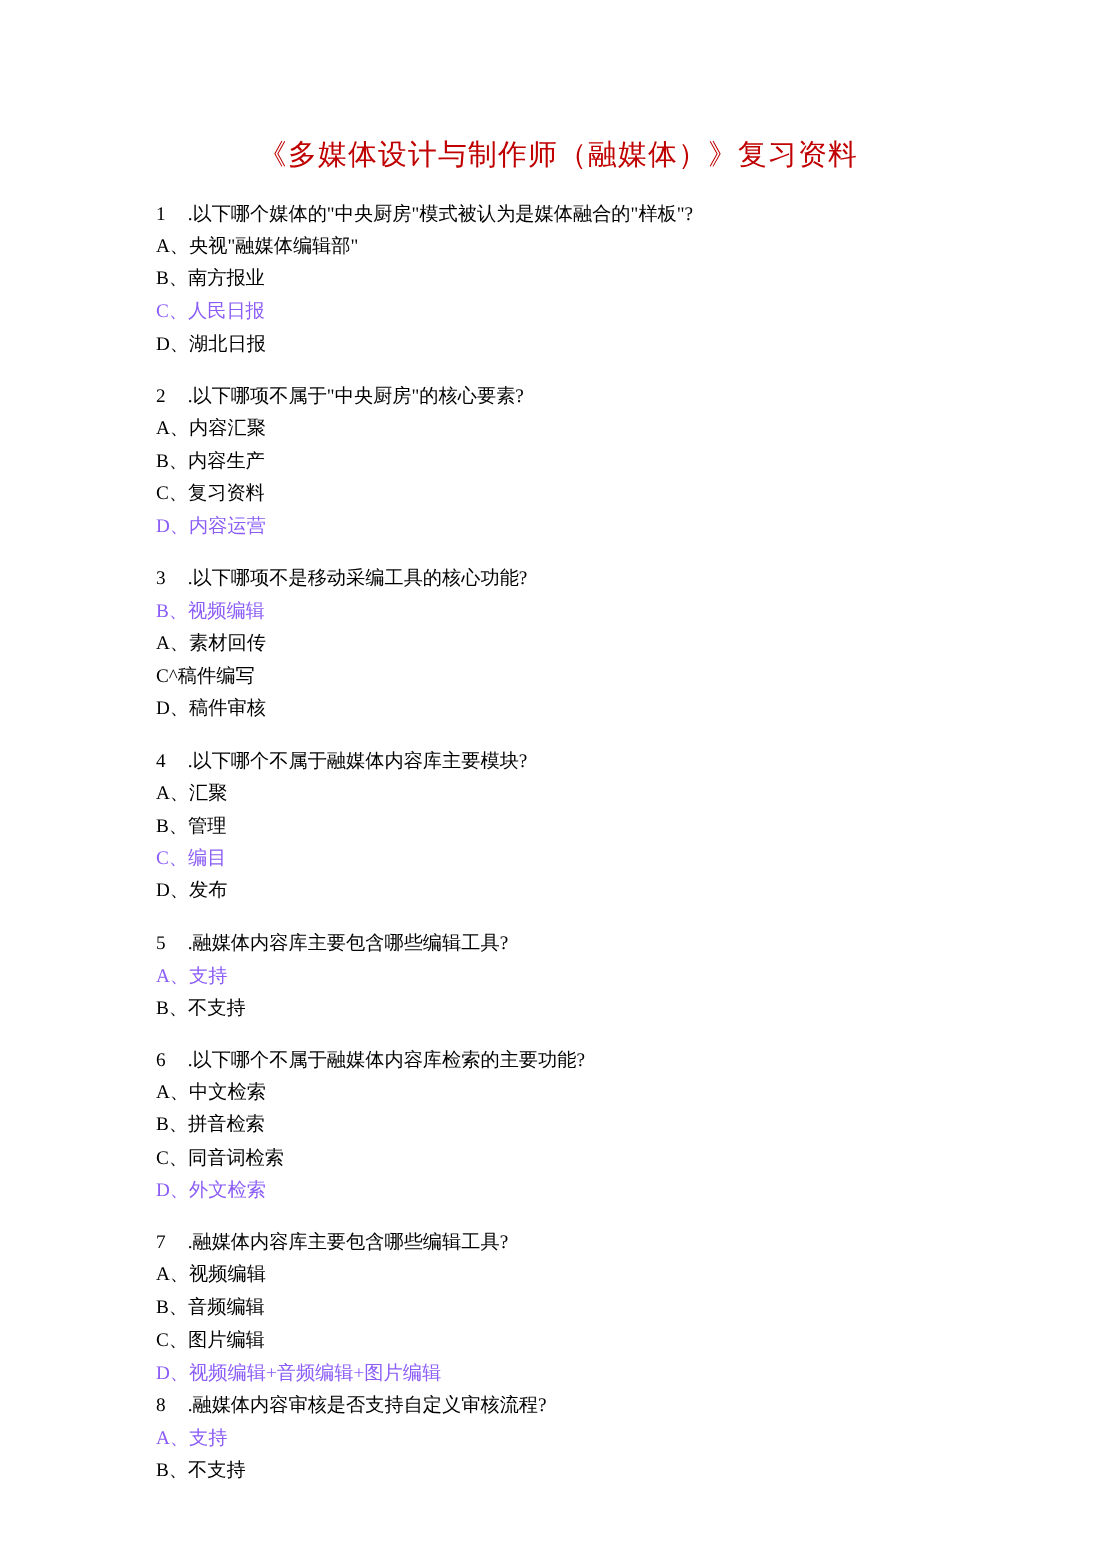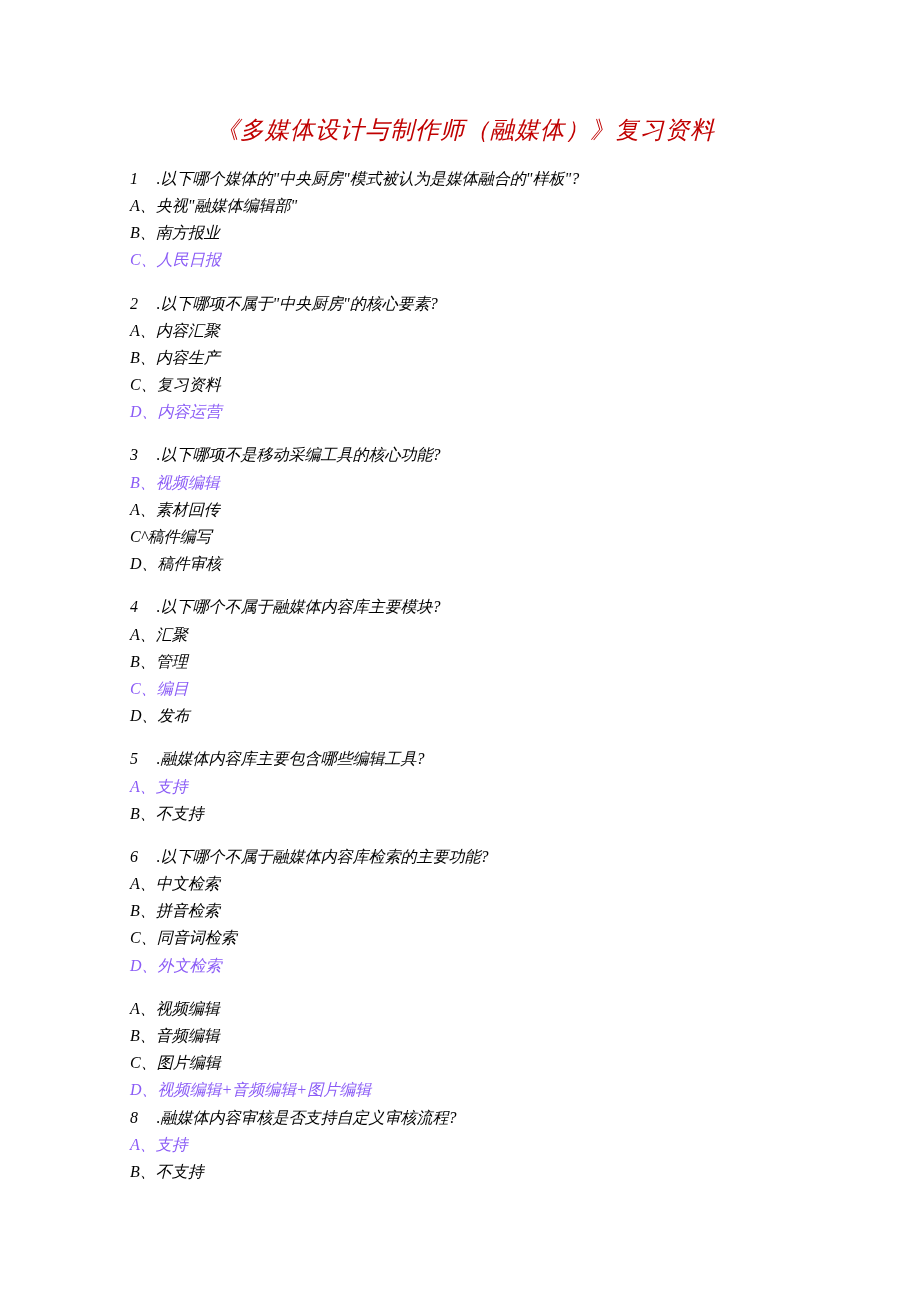--- a/index.html
+++ b/index.html
@@ -8,21 +8,20 @@
     font-family: "SimSun", "宋体", serif;
     font-size: 16px;
     color: #000;
     line-height: 1.7;
   }
   .page {
     width: 920px;
     min-height: 1301px;
     padding: 110px 120px 60px 130px;
     box-sizing: border-box;
-    font-style: italic;
   }
   .title {
     text-align: center;
     font-size: 24px;
     color: #c00000;
     font-family: "SimSun", "宋体", serif;
     margin-bottom: 14px;
     letter-spacing: 1px;
   }
   .block { margin-bottom: 16px; }
@@ -39,20 +38,21 @@
 <body>
 
 <div class="page">
   <div class="title">《多媒体设计与制作师（融媒体）》复习资料</div>
   <div id="qlist">
       <div class="block">
         <div class="q"><span class="num">1</span><span> .</span><span>以下哪个媒体的"中央厨房"模式被认为是媒体融合的"样板"?</span></div>
         <div class="opt"><span>A、</span><span>央视"融媒体编辑部"</span></div>
         <div class="opt"><span>B、</span><span>南方报业</span></div>
         <div class="opt red"><span>C、</span><span>人民日报</span></div>
+        <div class="opt"><span>D、</span><span>湖北日报</span></div>
       </div>
       <div class="block">
         <div class="q"><span class="num">2</span><span> .</span><span>以下哪项不属于"中央厨房"的核心要素?</span></div>
         <div class="opt"><span>A、</span><span>内容汇聚</span></div>
         <div class="opt"><span>B、</span><span>内容生产</span></div>
         <div class="opt"><span>C、</span><span>复习资料</span></div>
         <div class="opt red"><span>D、</span><span>内容运营</span></div>
       </div>
       <div class="block">
         <div class="q"><span class="num">3</span><span> .</span><span>以下哪项不是移动采编工具的核心功能?</span></div>
@@ -74,20 +74,21 @@
         <div class="opt"><span>B、</span><span>不支持</span></div>
       </div>
       <div class="block">
         <div class="q"><span class="num">6</span><span> .</span><span>以下哪个不属于融媒体内容库检索的主要功能?</span></div>
         <div class="opt"><span>A、</span><span>中文检索</span></div>
         <div class="opt"><span>B、</span><span>拼音检索</span></div>
         <div class="opt"><span>C、</span><span>同音词检索</span></div>
         <div class="opt red"><span>D、</span><span>外文检索</span></div>
       </div>
       <div class="block tight">
+        <div class="q"><span class="num">7</span><span> .</span><span>融媒体内容库主要包含哪些编辑工具?</span></div>
         <div class="opt"><span>A、</span><span>视频编辑</span></div>
         <div class="opt"><span>B、</span><span>音频编辑</span></div>
         <div class="opt"><span>C、</span><span>图片编辑</span></div>
         <div class="opt red"><span>D、</span><span>视频编辑+音频编辑+图片编辑</span></div>
       </div>
       <div class="block tight">
         <div class="q"><span class="num">8</span><span> .</span><span>融媒体内容审核是否支持自定义审核流程?</span></div>
         <div class="opt red"><span>A、</span><span>支持</span></div>
         <div class="opt"><span>B、</span><span>不支持</span></div>
       </div>

